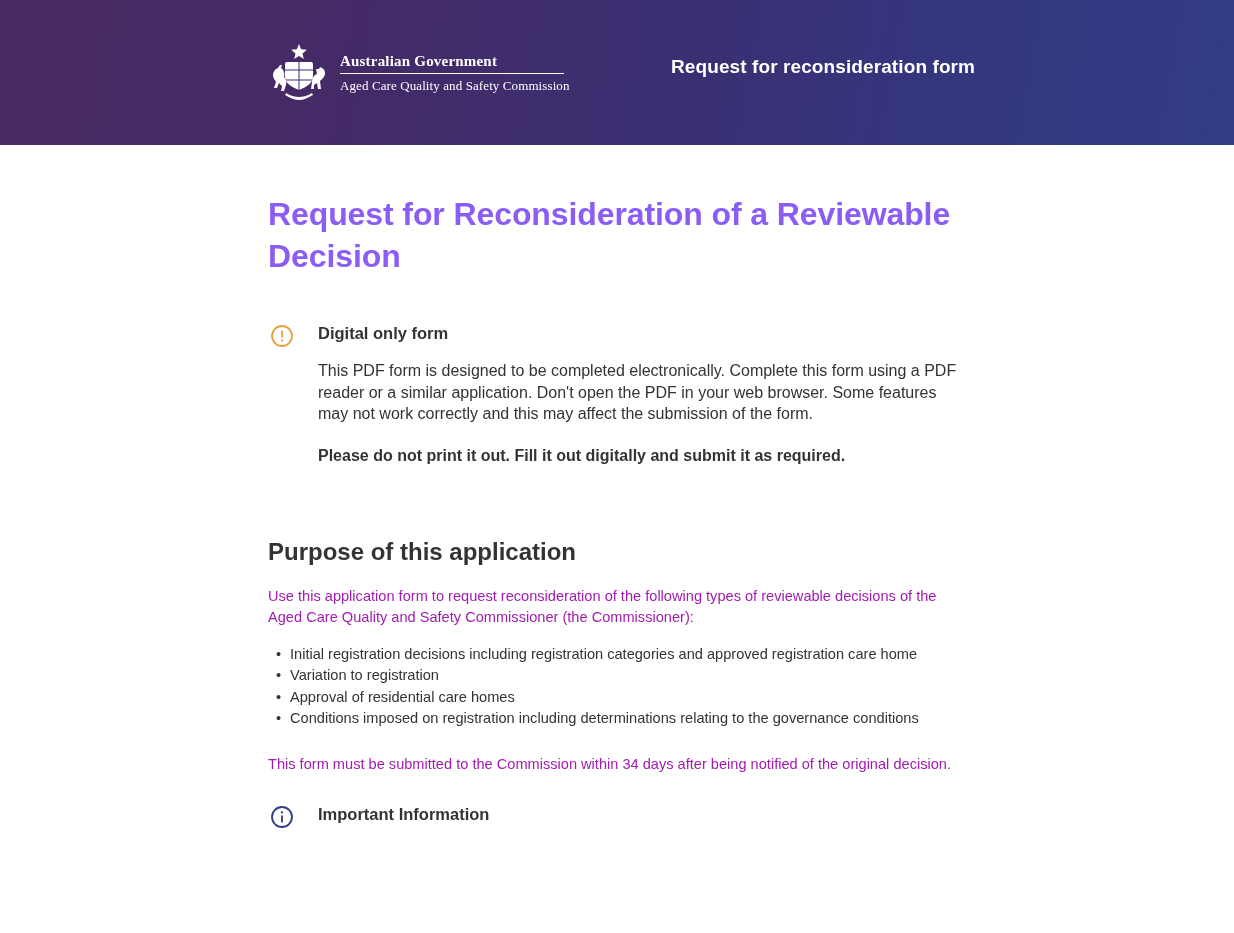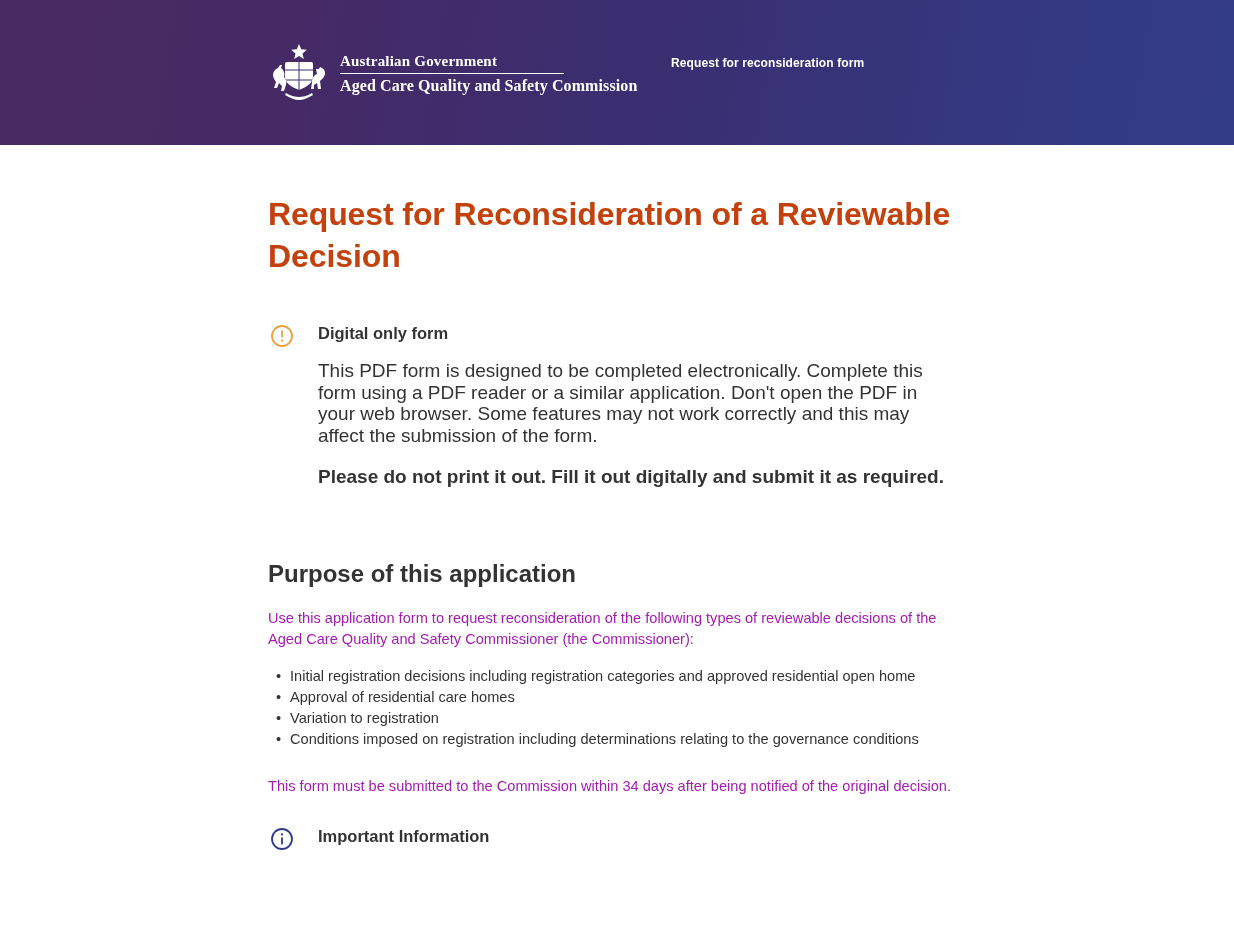--- a/index.html
+++ b/index.html
@@ -45,47 +45,47 @@
     letter-spacing: 0.2px;
     line-height: 18px;
   }
   .dept-rule {
     height: 1px;
     background: #ffffff;
     margin: 3px 0 4px 0;
     width: 224px;
   }
   .dept-line2 {
-    font-size: 16px;
-    font-weight: bold;
+    font-size: 13px;
+    font-weight: normal;
     letter-spacing: 0.1px;
     line-height: 16px;
   }
   .banner-title {
     position: absolute;
     left: 671px;
     top: 56px;
     color: #ffffff;
-    font-size: 12px;
+    font-size: 19px;
     font-weight: bold;
     letter-spacing: 0.1px;
   }
 
   
   .page {
     padding: 0 268px 0 268px;
     position: relative;
   }
   h1.doc-title {
     margin: 0;
     padding-top: 48px;
     font-size: 32px;
     line-height: 42px;
     font-weight: bold;
-    color: #c2410c;
+    color: #8b5cf6;
     letter-spacing: -0.1px;
     max-width: 700px;
   }
 
   
   .callout {
     margin-top: 45px;
     position: relative;
     padding-left: 50px;
   }
@@ -98,21 +98,21 @@
   }
   .callout-head {
     font-size: 16.5px;
     font-weight: bold;
     color: #333333;
     line-height: 22px;
     margin: 0;
   }
   .callout-body {
     margin-top: 16px;
-    font-size: 19px;
+    font-size: 16px;
     line-height: 21.5px;
     color: #333333;
     max-width: 640px;
   }
   .callout-body p {
     margin: 0;
   }
   .callout-body p + p {
     margin-top: 20px;
   }
@@ -208,23 +208,23 @@
     <div class="callout-body">
       <p>This PDF form is designed to be completed electronically. Complete this form using a PDF reader or a similar application. Don't open the PDF in your web browser. Some features may not work correctly and this may affect the submission of the form.</p>
       <p class="strong-note">Please do not print it out. Fill it out digitally and submit it as required.</p>
     </div>
   </div>
 
   <h2 class="section-title">Purpose of this application</h2>
   <p class="body-text">Use this application form to request reconsideration of the following types of reviewable decisions of the Aged Care Quality and Safety Commissioner (the Commissioner):</p>
 
   <ul class="bullets">
-    <li>Initial registration decisions including registration categories and approved residential open home</li>
+    <li>Initial registration decisions including registration categories and approved registration care home</li>
+    <li>Variation to registration</li>
     <li>Approval of residential care homes</li>
-    <li>Variation to registration</li>
     <li>Conditions imposed on registration including determinations relating to the governance conditions</li>
   </ul>
 
   <p class="body-text spaced-top">This form must be submitted to the Commission within 34 days after being notified of the original decision.</p>
 
   <div class="callout info">
     <svg class="callout-icon" viewBox="0 0 24 24" aria-hidden="true">
       <circle cx="12" cy="12" r="10" fill="none" stroke="#2f3b86" stroke-width="1.8"></circle>
       <circle cx="12" cy="7.4" r="1.15" fill="#2f3b86"></circle>
       <rect x="11.1" y="10.3" width="1.8" height="7.3" rx="0.9" fill="#2f3b86"></rect>

